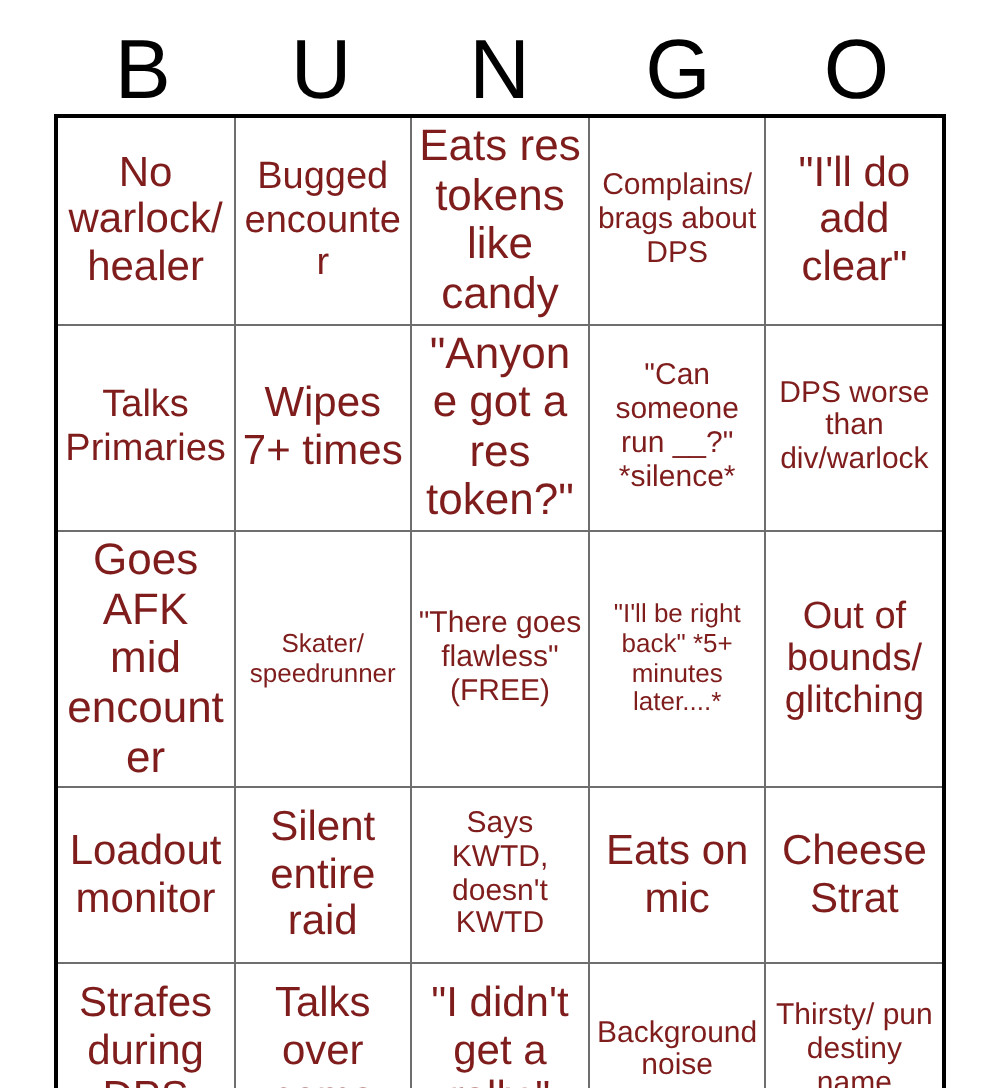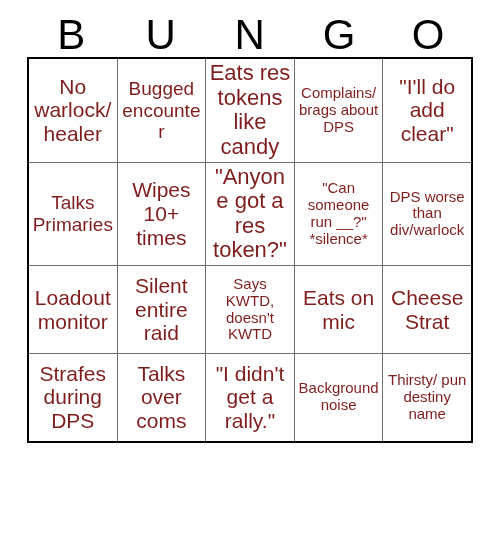--- a/index.html
+++ b/index.html
@@ -91,24 +91,31 @@
     <tbody>
       <tr>
         <td class="fs-xl">No warlock/ healer</td>
         <td class="fs-lg">Bugged encounter</td>
         <td class="fs-md">Eats res tokens like candy</td>
         <td class="fs-sm">Complains/ brags about DPS</td>
         <td class="fs-xl">"I'll do add clear"</td>
       </tr>
       <tr>
         <td class="fs-lg">Talks Primaries</td>
-        <td class="fs-xl">Wipes 10+ times</td>
+        <td class="fs-xl">Wipes 7+ times</td>
         <td class="fs-md">"Anyone got a res token?"</td>
         <td class="fs-sm">"Can someone run __?" *silence*</td>
         <td class="fs-sm">DPS worse than div/warlock</td>
+      </tr>
+      <tr>
+        <td class="fs-md">Goes AFK mid encounter</td>
+        <td class="fs-xs">Skater/ speedrunner</td>
+        <td class="fs-sm">"There goes flawless" (FREE)</td>
+        <td class="fs-xs">"I'll be right back" *5+ minutes later....*</td>
+        <td class="fs-lg">Out of bounds/ glitching</td>
       </tr>
       <tr>
         <td class="fs-xl">Loadout monitor</td>
         <td class="fs-xl">Silent entire raid</td>
         <td class="fs-sm">Says KWTD, doesn't KWTD</td>
         <td class="fs-xl">Eats on mic</td>
         <td class="fs-xl">Cheese Strat</td>
       </tr>
       <tr>
         <td class="fs-xl">Strafes during DPS</td>

